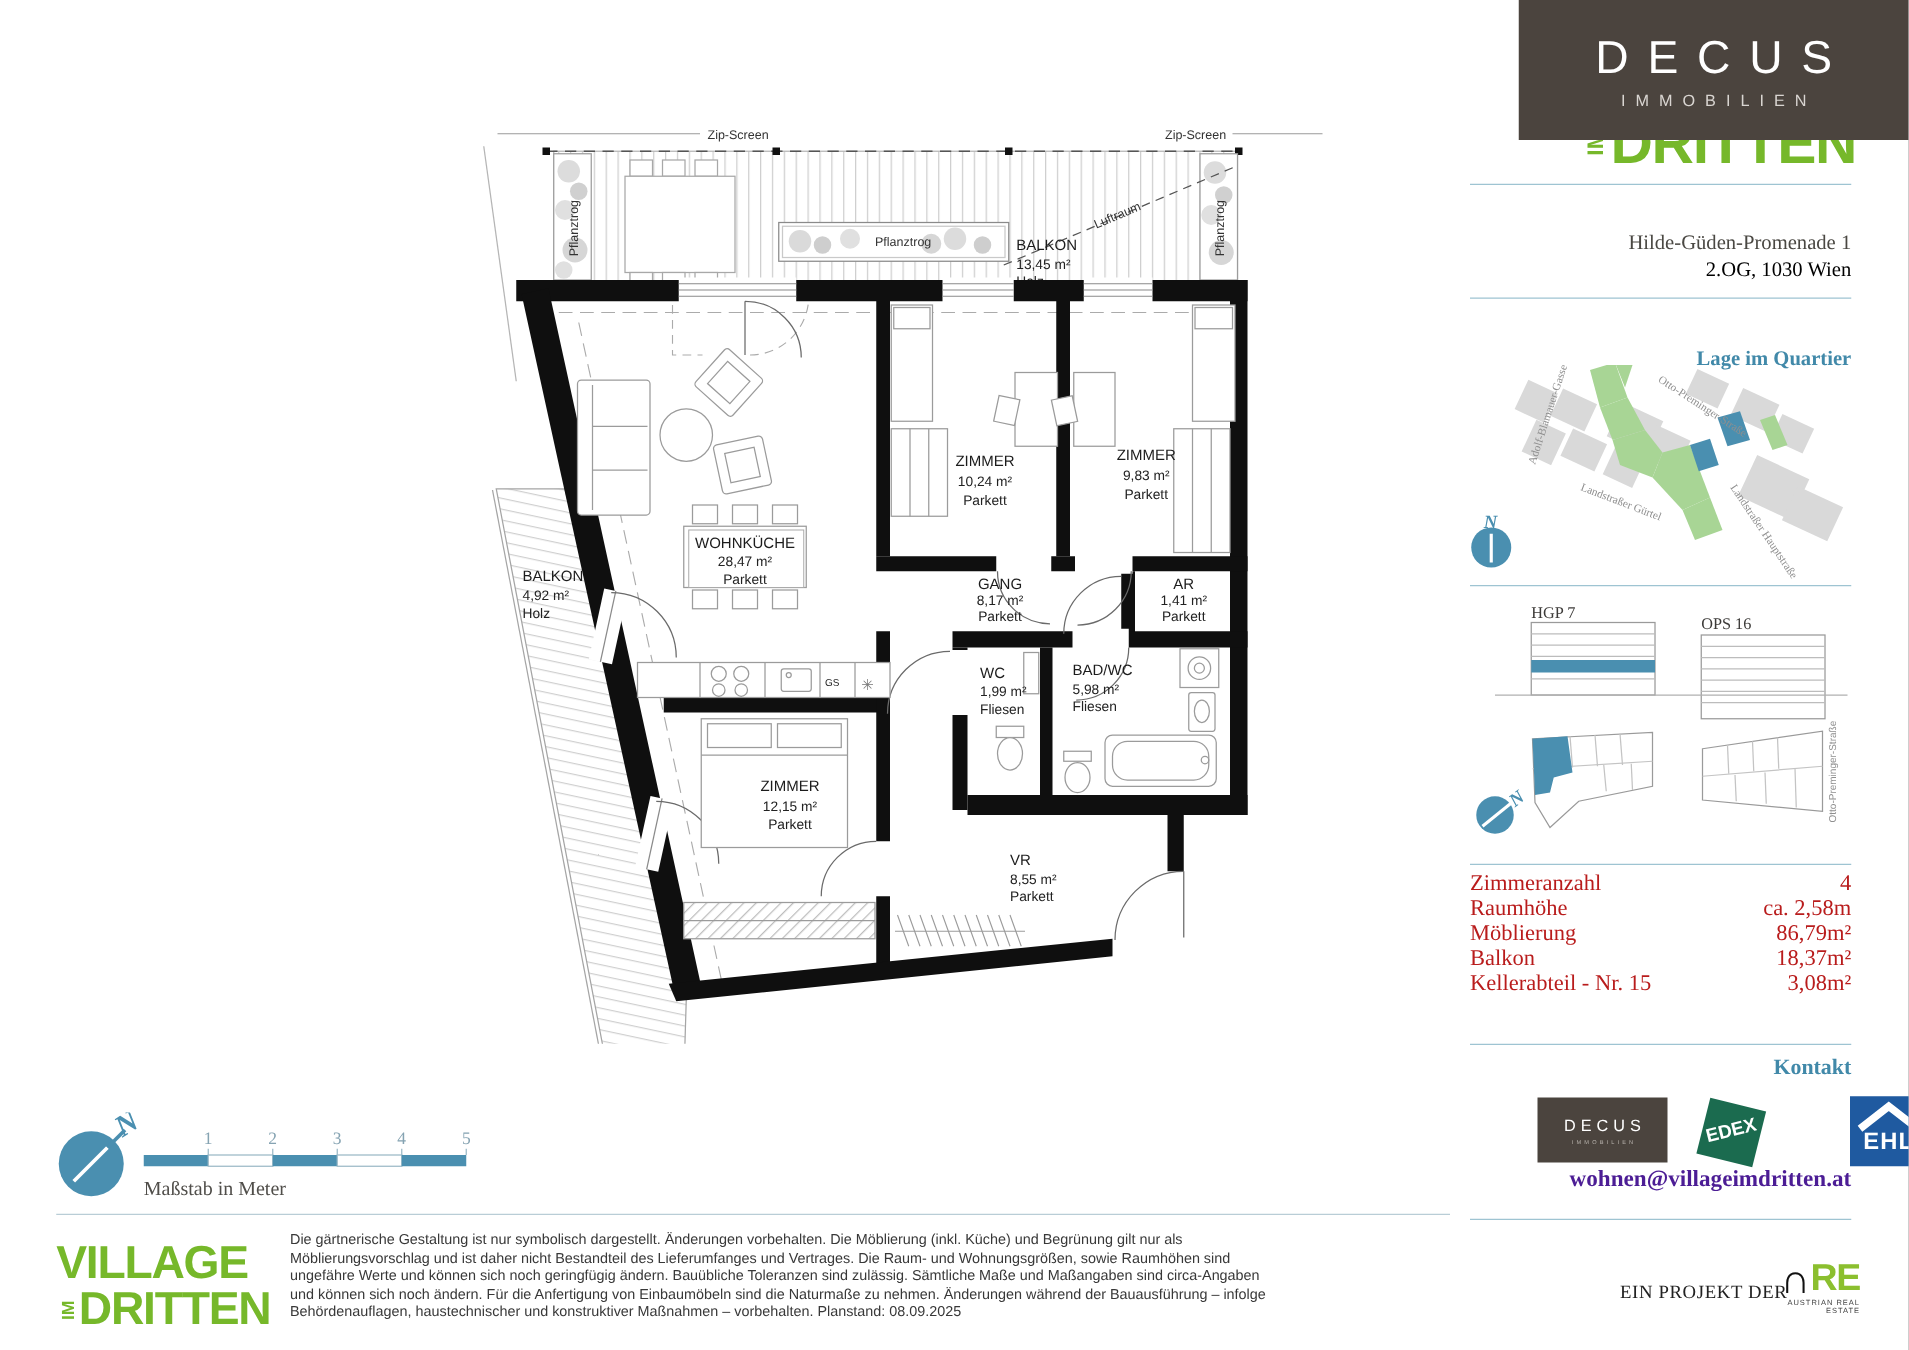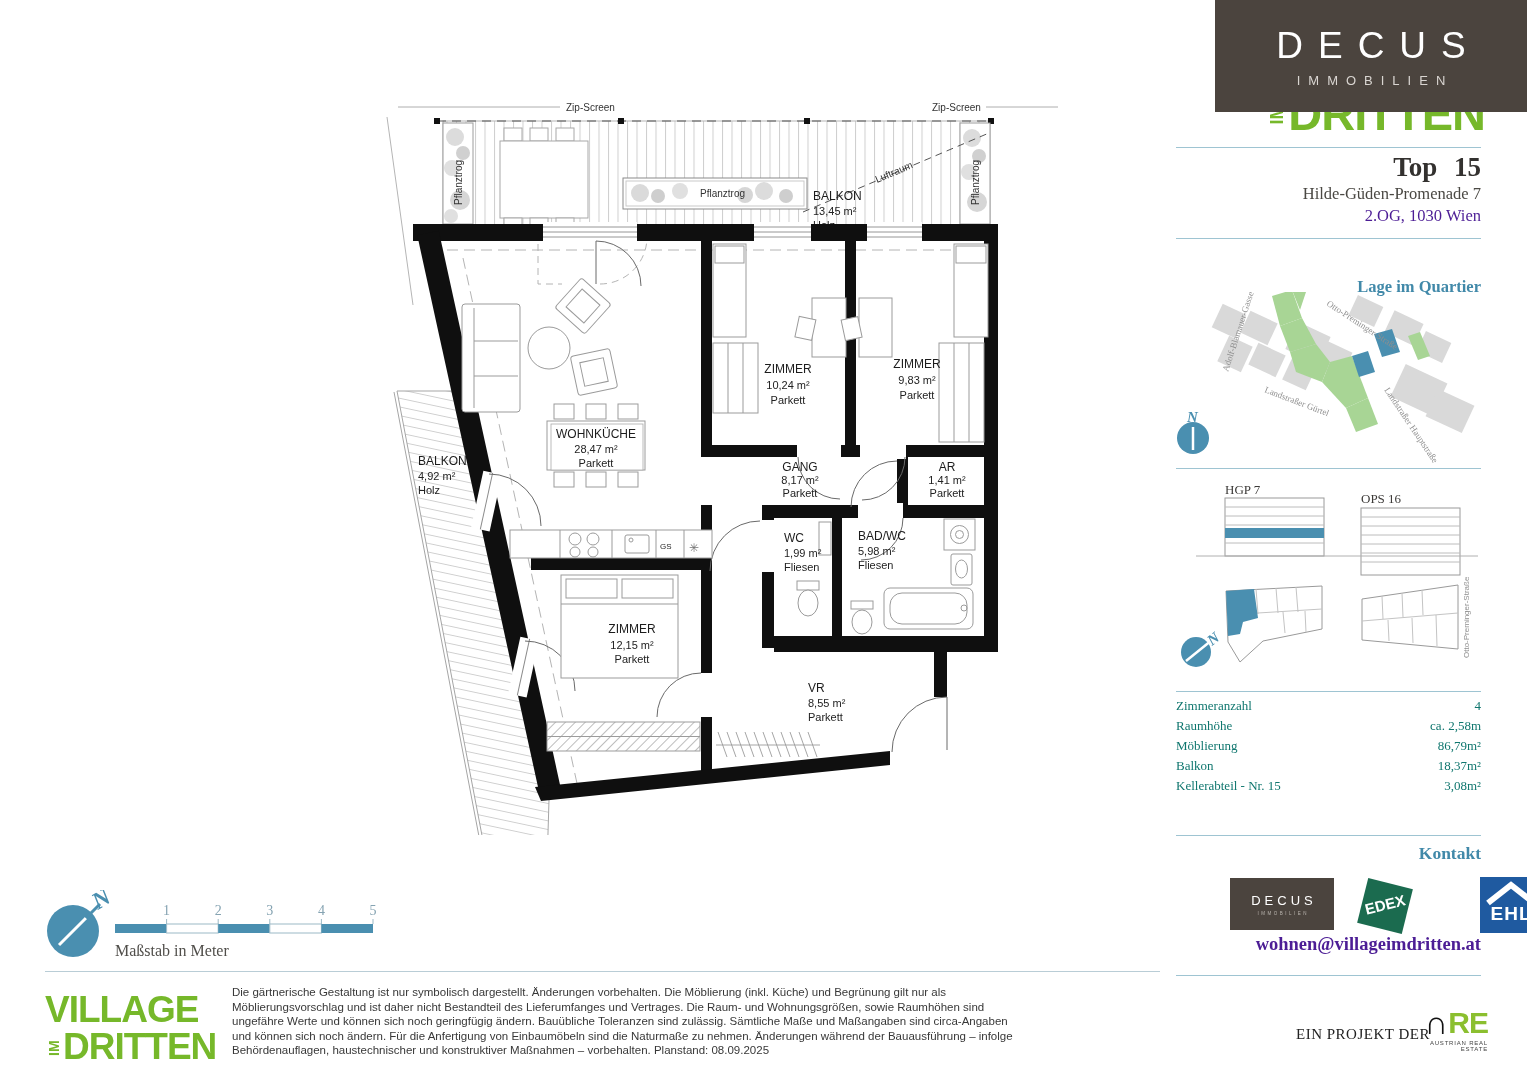--- a/index.html
+++ b/index.html
@@ -13,25 +13,25 @@
     display:flex;flex-direction:column;align-items:center;justify-content:center;}
   #decus-banner .brand{color:#fff;font-size:37px;font-weight:400;letter-spacing:15px;text-indent:15px;}
   #decus-banner .brand-sub{color:#d9d5d1;font-size:13px;letter-spacing:8px;text-indent:8px;margin-top:6px;}
   #village-top{right:42px;top:40px;z-index:1;color:#76b82a;font-weight:800;letter-spacing:-1px;text-align:left;}
   #village-top .l1{font-size:47px;line-height:49px;}
   #village-top .l2{font-size:47px;line-height:49px;display:flex;align-items:flex-end;}
   .im-rot{display:inline-block;font-size:18px;letter-spacing:0;transform:rotate(-90deg);transform-origin:center;width:22px;}
   .r-align{text-align:right;}
   #top-title{left:1176px;top:152px;width:305px;font-size:27px;font-weight:700;color:#33312f;word-spacing:10px;}
   #addr1{left:1176px;top:184px;width:305px;font-size:16.5px;color:#4a4843;}
-  #addr2{left:1176px;top:206px;width:305px;font-size:16.5px;color:#4c1d95;}
+  #addr2{left:1176px;top:206px;width:305px;font-size:16.5px;color:#000000;}
   #baufeld{left:1176px;top:246px;width:305px;font-size:28px;font-weight:700;color:#4189a9;}
   #lage{left:1176px;top:277px;width:305px;font-size:16.5px;font-weight:700;color:#4189a9;}
   
-  #stats{left:1176px;top:696px;width:305px;font-size:13px;color:#0f766e;}
+  #stats{left:1176px;top:696px;width:305px;font-size:18px;color:#b91c1c;}
   #stats .row{display:flex;justify-content:space-between;line-height:20px;}
   
   #kontakt-h{left:1176px;top:843px;width:305px;font-size:17.5px;font-weight:700;color:#4189a9;}
   #decus-mini{left:1230px;top:878px;width:104px;height:52px;background:#4b443e;
     display:flex;flex-direction:column;align-items:center;justify-content:center;}
   #decus-mini .b{color:#fff;font-size:13px;letter-spacing:4px;text-indent:4px;}
   #decus-mini .s{color:#b9b4ae;font-size:4.5px;letter-spacing:2.5px;text-indent:2.5px;margin-top:3px;}
   #edex{left:1353px;top:874px;width:64px;height:64px;}
   #edex .sq{position:absolute;left:9px;top:9px;width:46px;height:46px;background:#1b6b4f;transform:rotate(14deg);}
   #edex .tx{position:absolute;left:0;top:22px;width:64px;text-align:center;color:#fff;font-weight:700;
@@ -402,22 +402,21 @@
       <span class="im-rot">IM</span>
       <span>DRITTEN</span>
     </div>
   </div>
   <div class="abs" id="decus-banner">
     <div class="brand">DECUS</div>
     <div class="brand-sub">IMMOBILIEN</div>
   </div>
 
   <div class="rule" style="left:1176px;top:147px;width:305px;"></div>
-  <div class="abs serif r-align" id="top-title">Top 15</div>
-  <div class="abs serif r-align" id="addr1">Hilde-Güden-Promenade 7</div>
+  <div class="abs serif r-align" id="addr1">Hilde-Güden-Promenade 1</div>
   <div class="abs serif r-align" id="addr2">2.OG, 1030 Wien</div>
   <div class="rule" style="left:1176px;top:238px;width:305px;"></div>
   <div class="abs serif r-align" id="lage">Lage im Quartier</div>
 
   <svg class="abs" style="left:1176px;top:292px;" width="313" height="175" viewBox="1176 292 313 175">
     <g fill="#d9d9d9">
       <rect x="1216" y="308" width="26" height="26" transform="rotate(25 1229 321)"></rect>
       <rect x="1244" y="316" width="30" height="24" transform="rotate(25 1259 328)"></rect>
       <rect x="1222" y="340" width="26" height="28" transform="rotate(25 1235 354)"></rect>
       <rect x="1252" y="348" width="30" height="24" transform="rotate(25 1267 360)"></rect>

